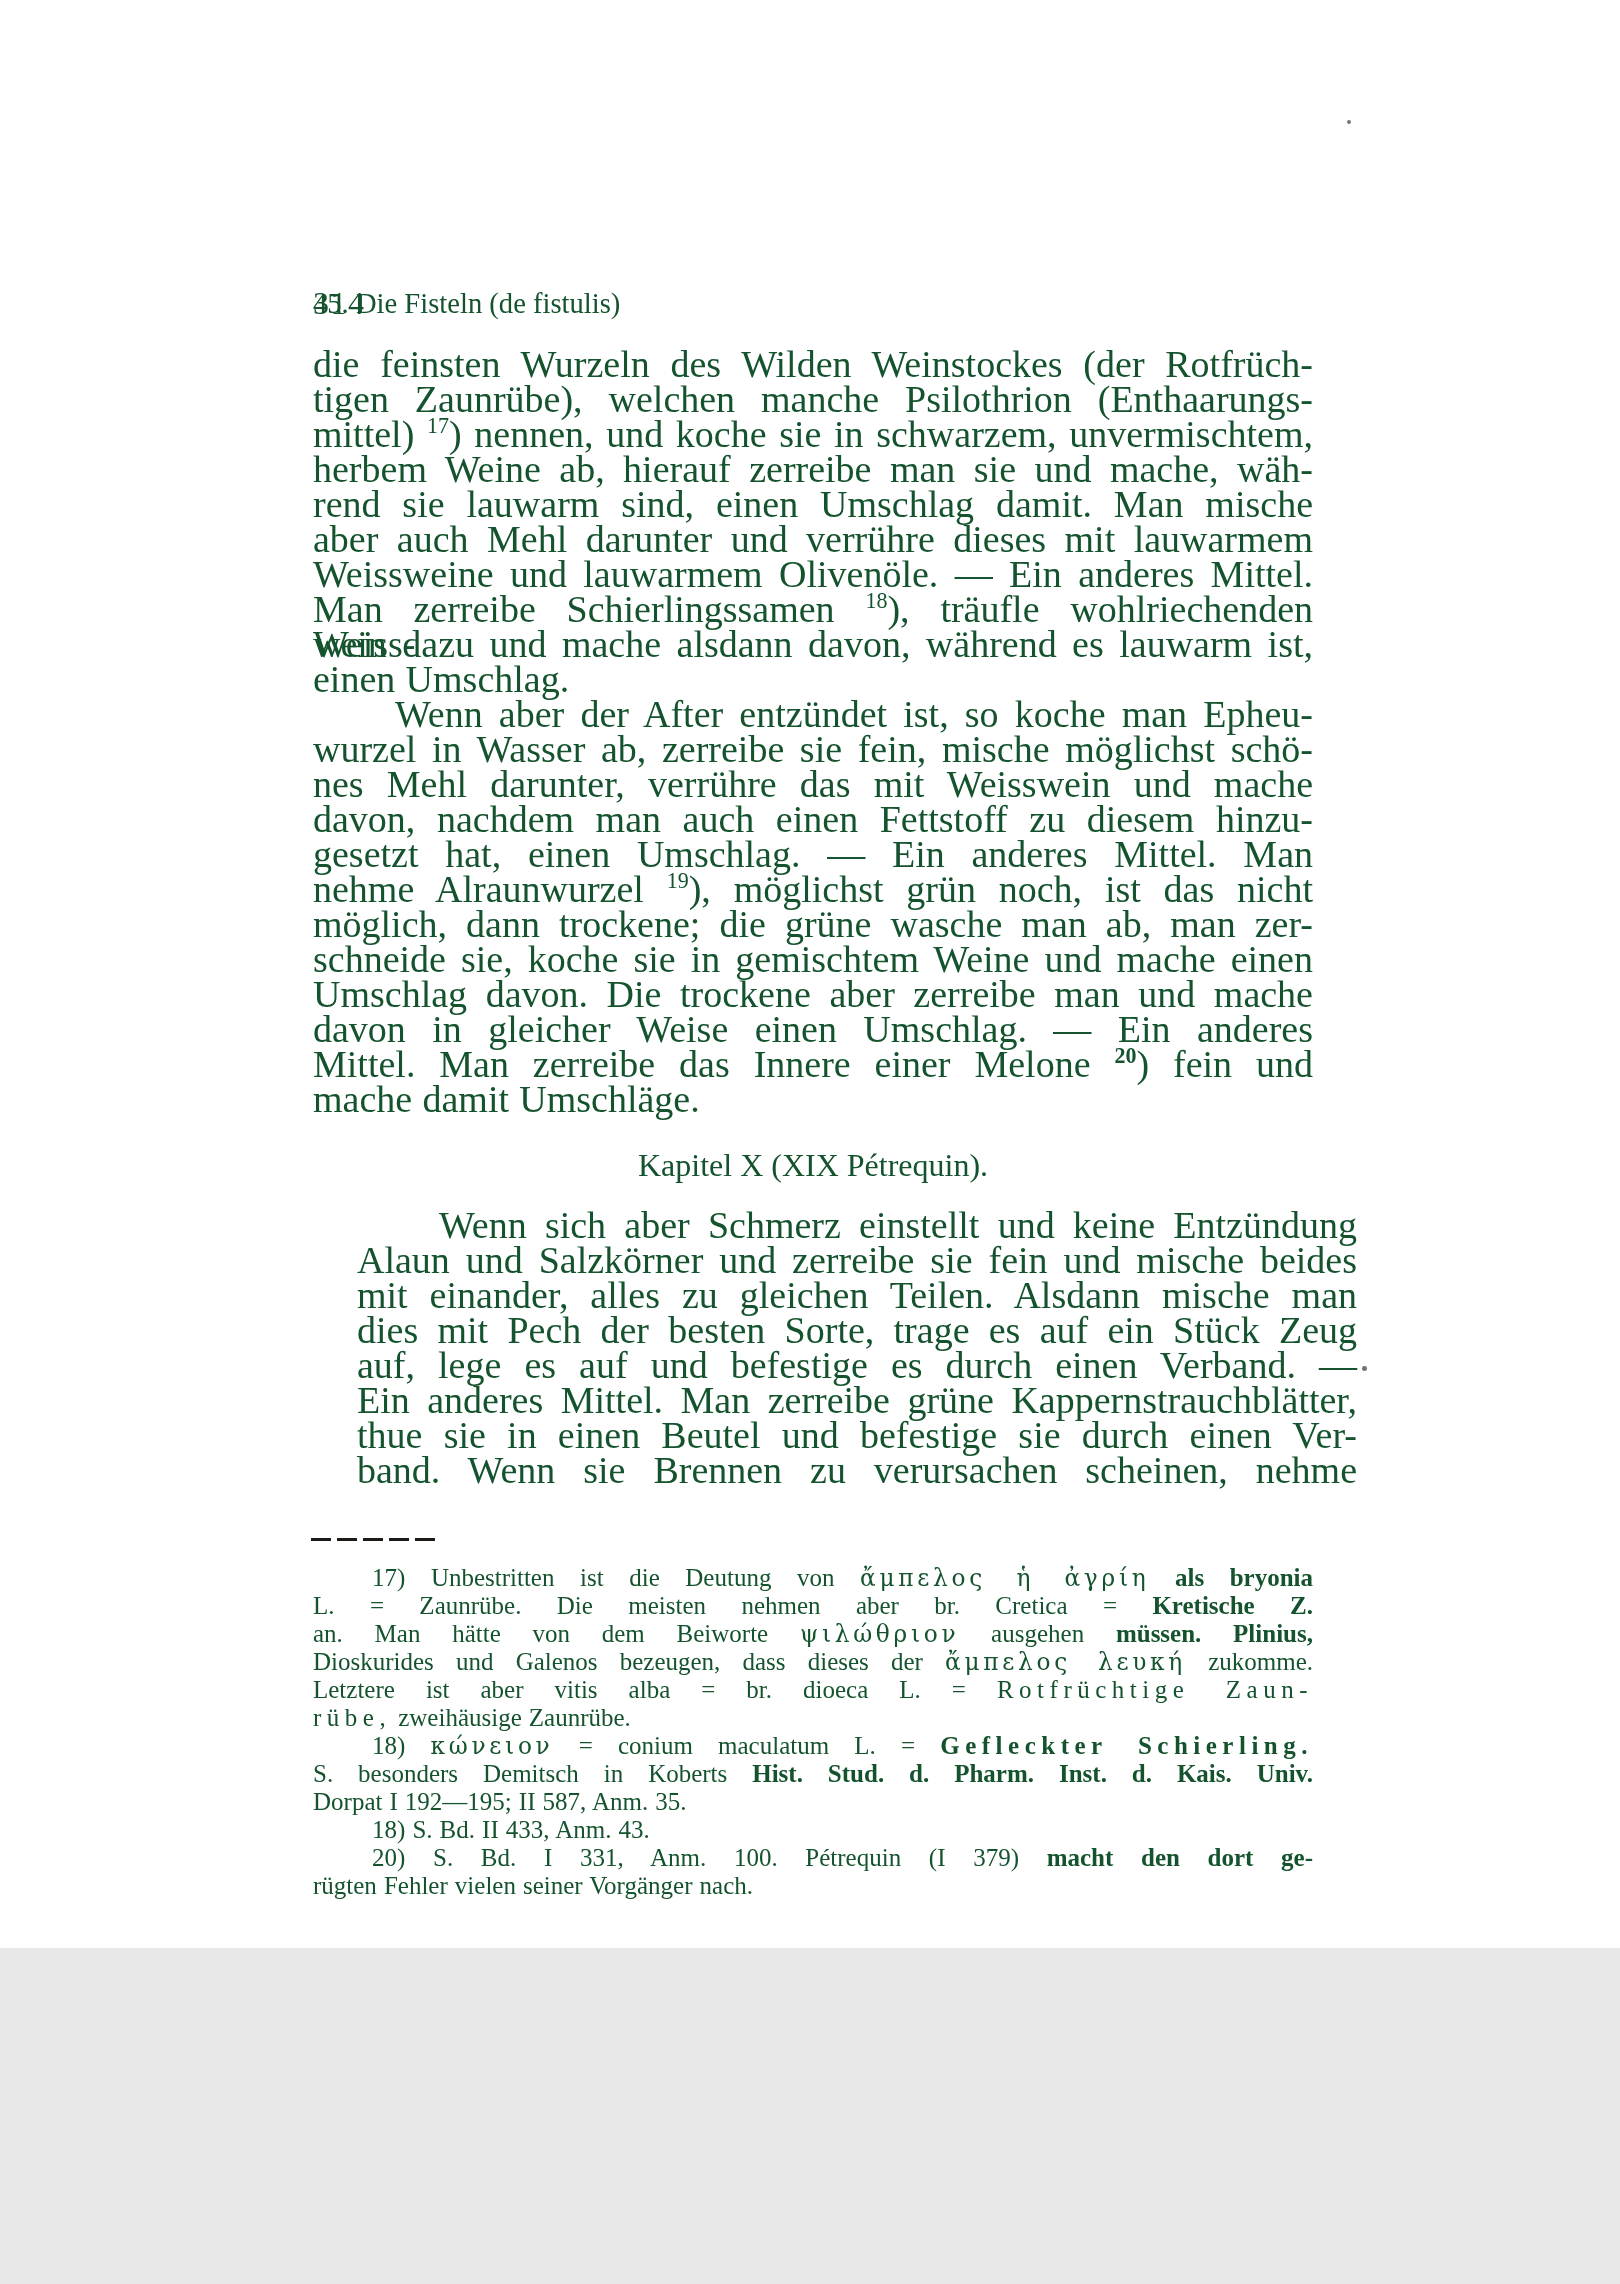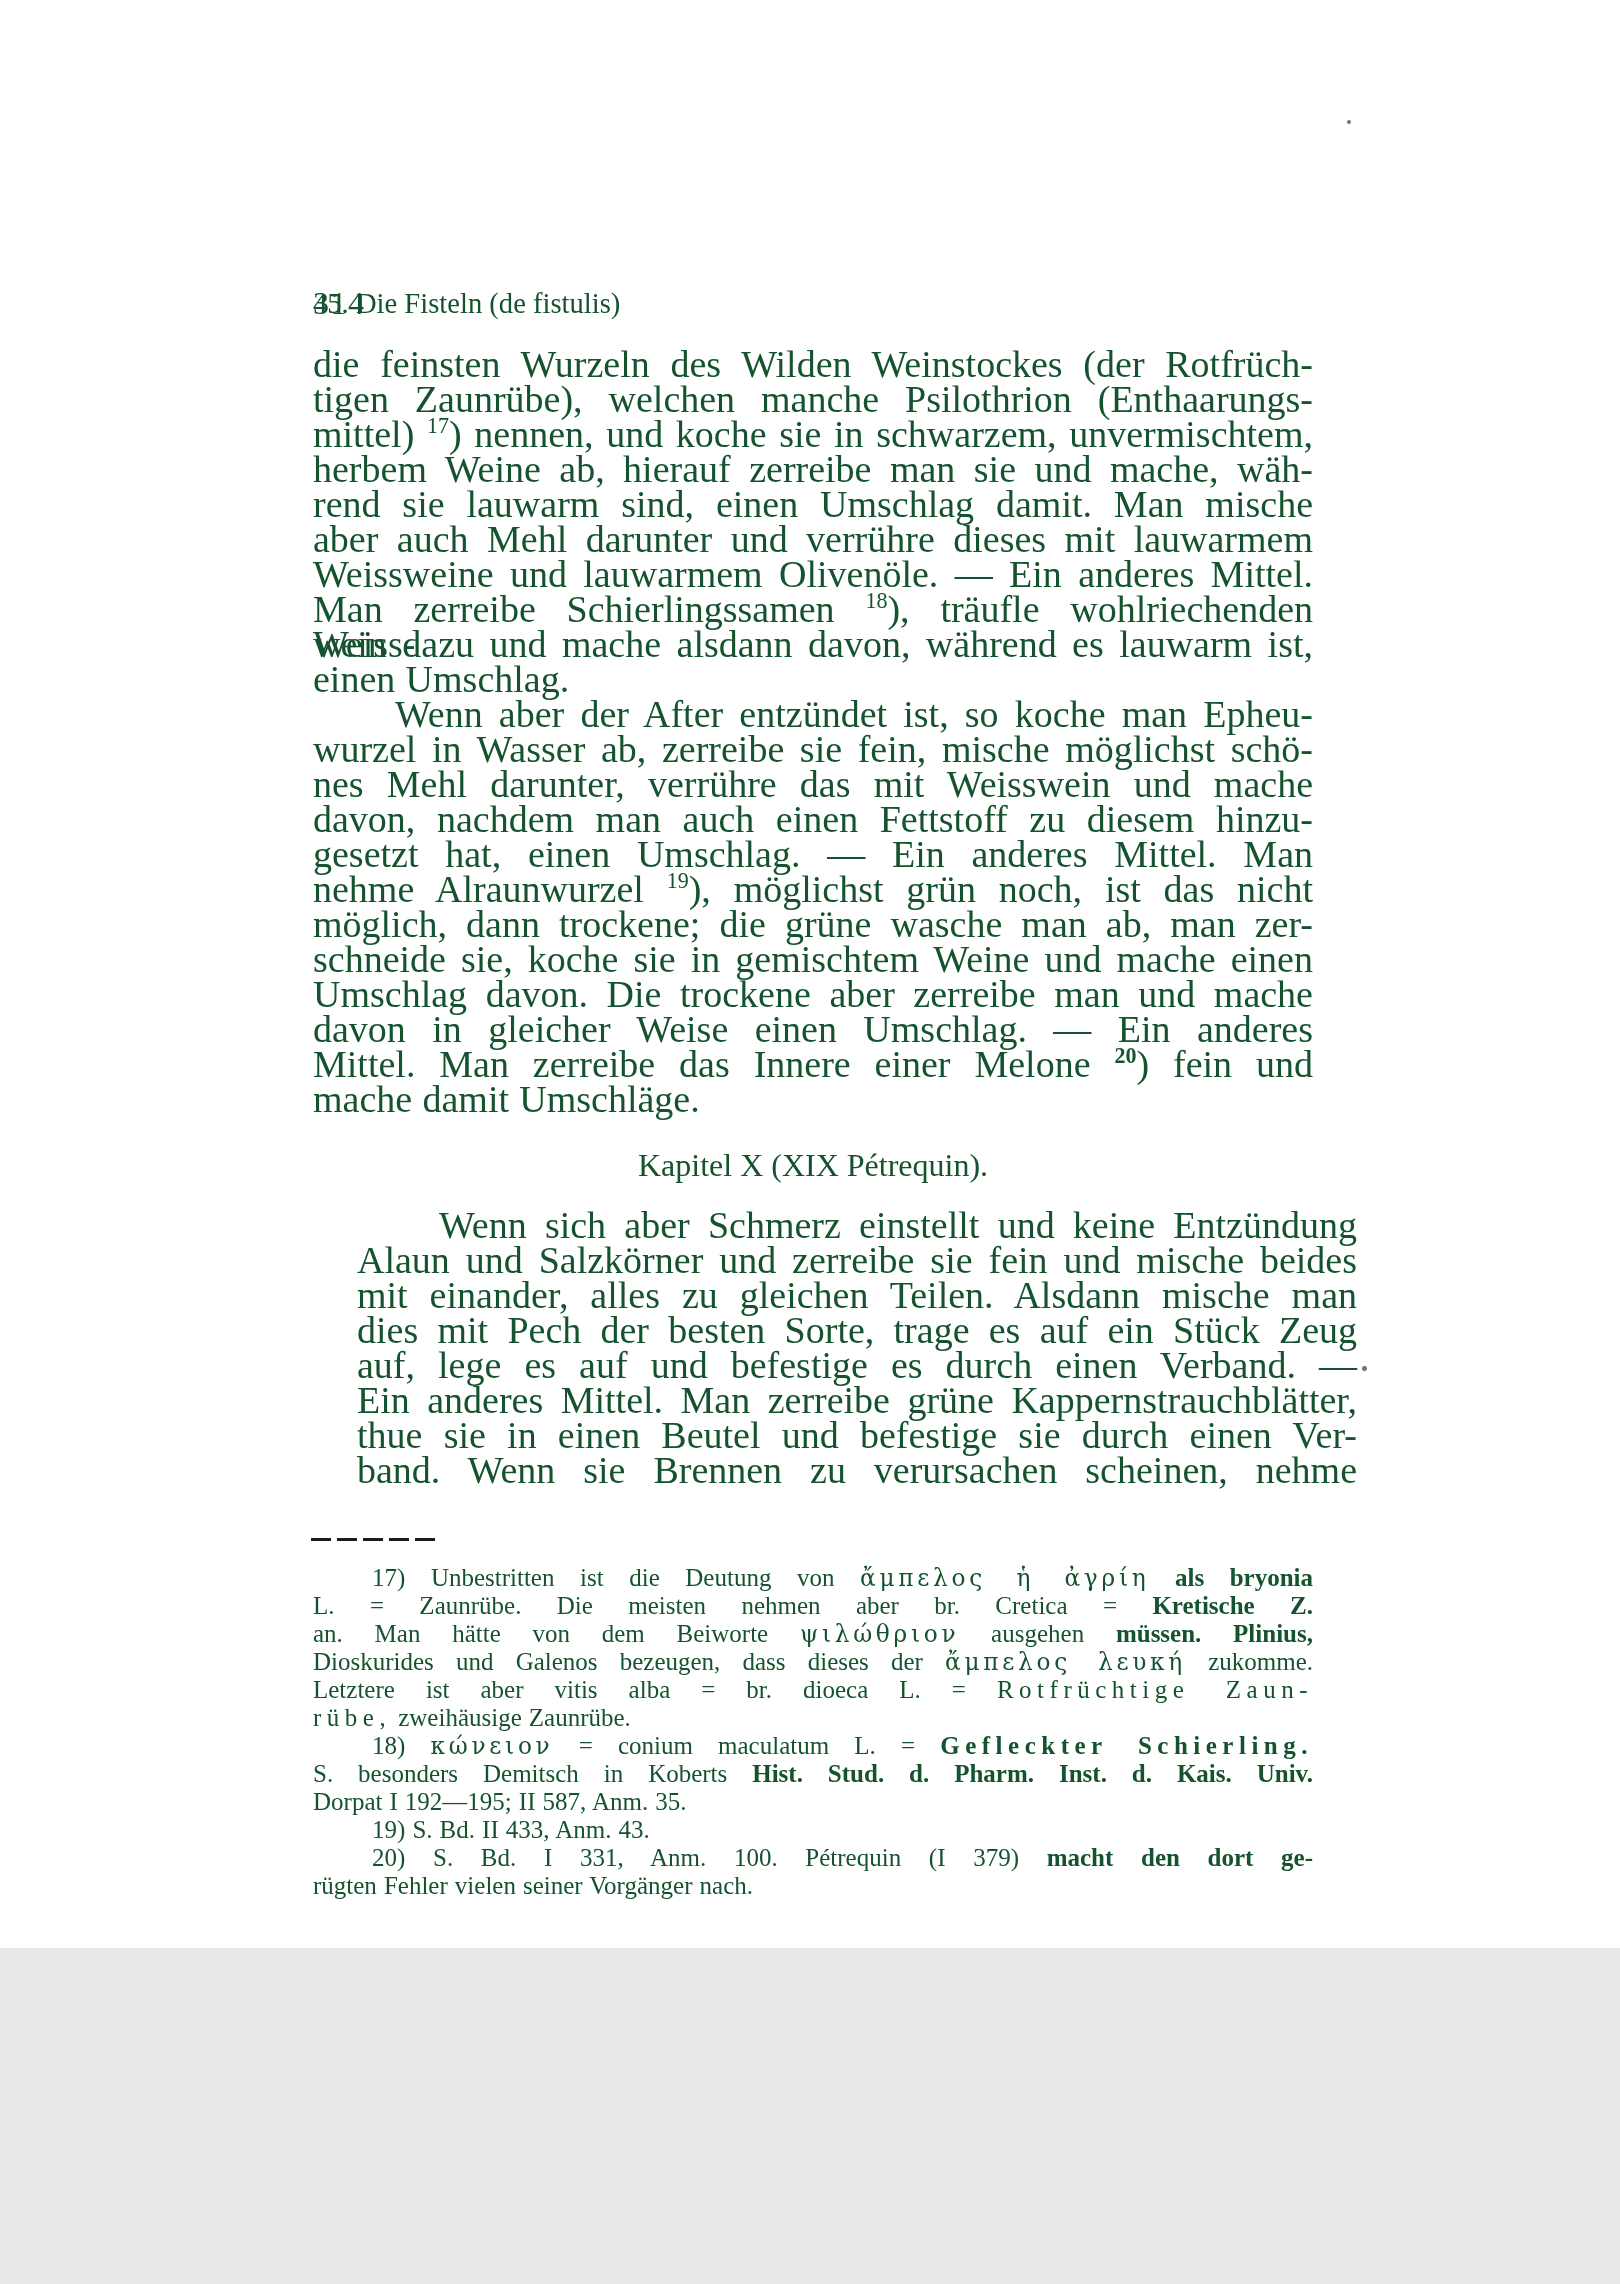--- a/index.html
+++ b/index.html
@@ -112,21 +112,21 @@
         <div class="line just"><span>Dioskurides und Galenos bezeugen, dass dieses der </span><span class="s-greek">ἄμπελος λευκή</span><span> zukomme.</span></div>
         <div class="line just"><span>Letztere ist aber vitis alba = br. dioeca L. = </span><span class="s-spaced">Rotfrüchtige Zaun-</span></div>
         <div class="line"><span class="s-spaced">rübe,</span><span> zweihäusige Zaunrübe.</span></div>
       </div>
       <div>
         <div class="line just indent"><span>18) </span><span class="s-greek">κώνειον</span><span> = conium maculatum L. = </span><span class="s-spaced-bold">Gefleckter Schierling.</span></div>
         <div class="line just"><span>S. besonders Demitsch in Koberts </span><span class="s-bold">Hist. Stud. d. Pharm. Inst. d. Kais. Univ.</span></div>
         <div class="line"><span>Dorpat I 192—195; II 587, Anm. 35.</span></div>
       </div>
       <div>
-        <div class="line indent"><span>19) S. Bd. II 433, Anm. 43.</span></div>
+        <div class="line indent"><span>18) S. Bd. II 433, Anm. 43.</span></div>
       </div>
       <div>
         <div class="line just indent"><span>20) S. Bd. I 331, Anm. 100. Pétrequin (I 379) </span><span class="s-bold">macht den dort ge-</span></div>
         <div class="line"><span>rügten Fehler vielen seiner Vorgänger nach.</span></div>
       </div>
     </div>
 
   <div class="speck" style="left:1347px;top:120px;width:3.9px;height:3.9px;"></div>
   <div class="speck" style="left:1362px;top:1366px;width:4.6px;height:4.6px;"></div>
   <div class="speck" style="left:1145px;top:2032px;width:3.1px;height:3.1px;"></div>

